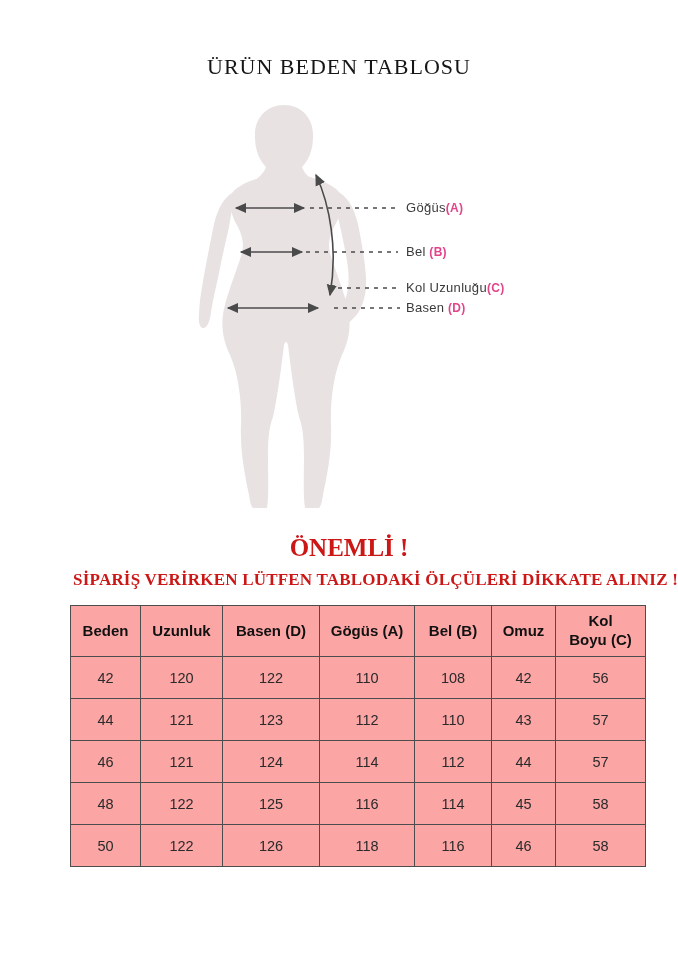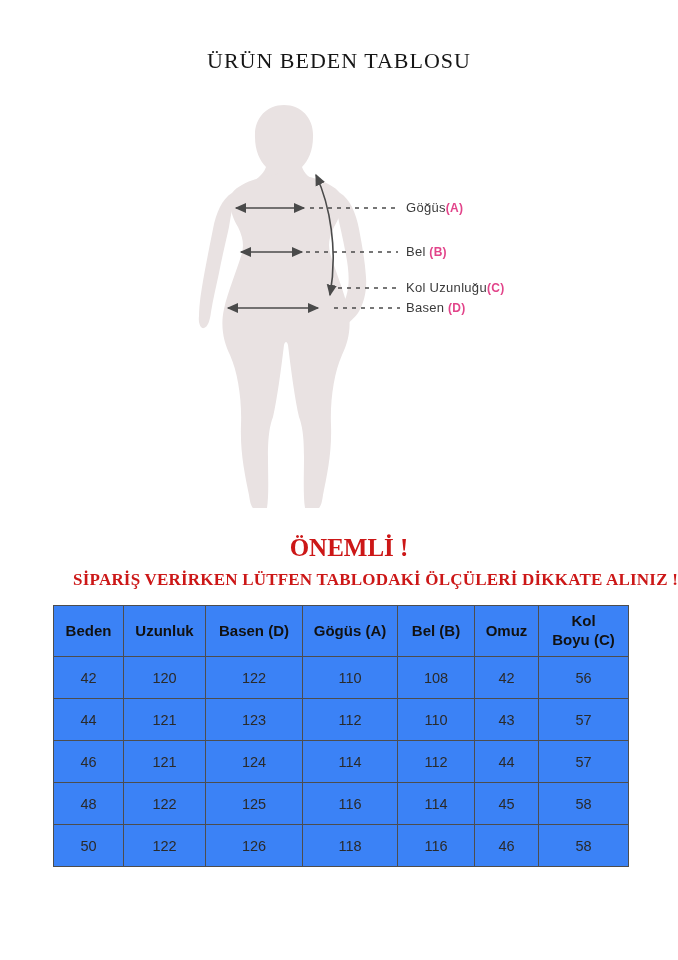--- a/index.html
+++ b/index.html
@@ -1,21 +1,21 @@
 <!DOCTYPE html>
 <html style="--notice-red: #cc1717; --accent-pink: #e2448a; --silhouette: #e9e2e2; --diagram-text: #3b3b3b; --table-border: #4d4d4d;"><head>
 <meta charset="utf-8">
 <style>
   html,body{margin:0;padding:0;background:#ffffff;}
   body{
     width:678px;height:960px;position:relative;overflow:hidden;
     font-family:"Liberation Sans",sans-serif;color:#2a2a2a;
   }
   .title{
-    position:absolute;top:48px;left:0;right:0;text-align:center;
+    position:absolute;top:54px;left:0;right:0;text-align:center;
     font-family:"Liberation Serif",serif;font-size:22px;letter-spacing:1px;
     color:#161616;
   }
   .diagram{position:absolute;top:95px;left:0;width:596px;height:430px;}
   .diagram svg{position:absolute;top:0;left:0;}
   .mlabel{
     position:absolute;left:406px;font-size:13px;line-height:16px;
     color:var(--diagram-text,#3b3b3b);letter-spacing:.3px;white-space:nowrap;
   }
   .mlabel .pink{color:var(--accent-pink,#e2448a);font-weight:bold;font-size:12px;}
@@ -25,23 +25,23 @@
     font-family:"Liberation Serif",serif;font-weight:bold;font-size:25px;
     color:var(--notice-red,#cc1717);
     margin-left:20px;
   }
   .uyari{
     position:absolute;top:570px;left:0;right:0;text-align:right;
     font-family:"Liberation Serif",serif;font-weight:bold;font-size:17px;
     color:var(--notice-red,#cc1717);letter-spacing:.2px;
   }
   table.size-table{
-    position:absolute;top:605px;left:53px;width:575px;
+    position:absolute;top:605px;left:70px;width:575px;
     border-collapse:collapse;table-layout:fixed;
-    background:#3b82f6;
+    background:#fca5a5;
   }
   .size-table th,.size-table td{
     border:1px solid var(--table-border,#4d4d4d);
     text-align:center;vertical-align:middle;padding:0;
   }
   .size-table th{
     height:50px;font-size:15px;font-weight:bold;color:#111;line-height:1.25;
   }
   .size-table td{height:41px;font-size:14.5px;color:#2a2a2a;}
   .size-table th span{display:block;}

